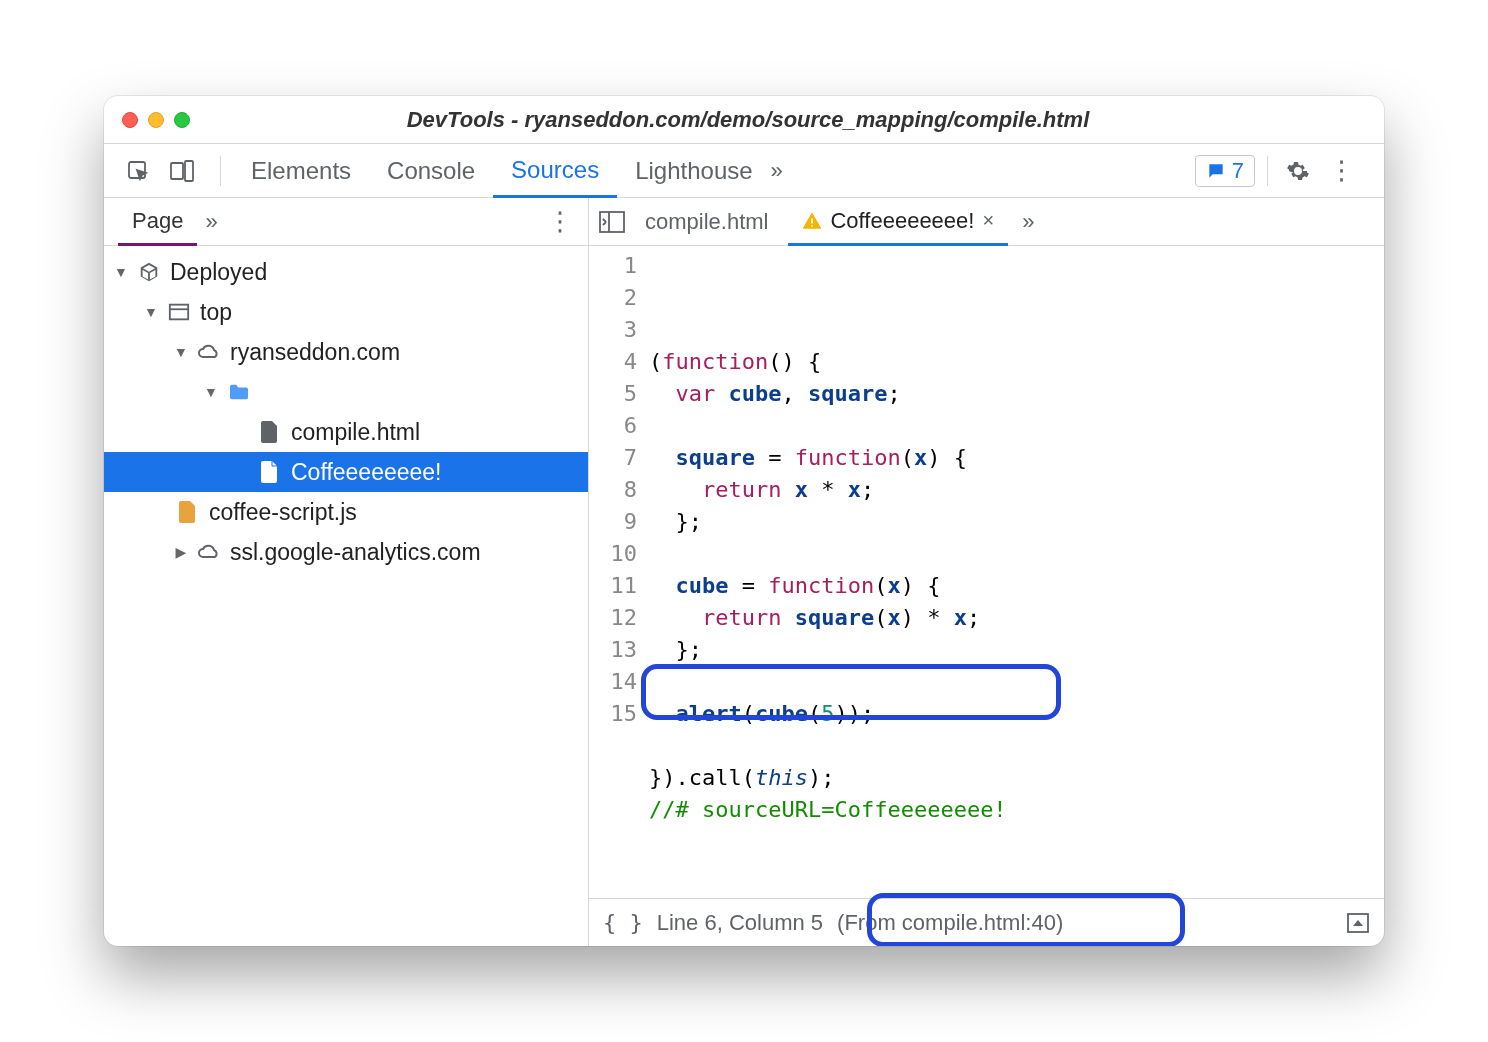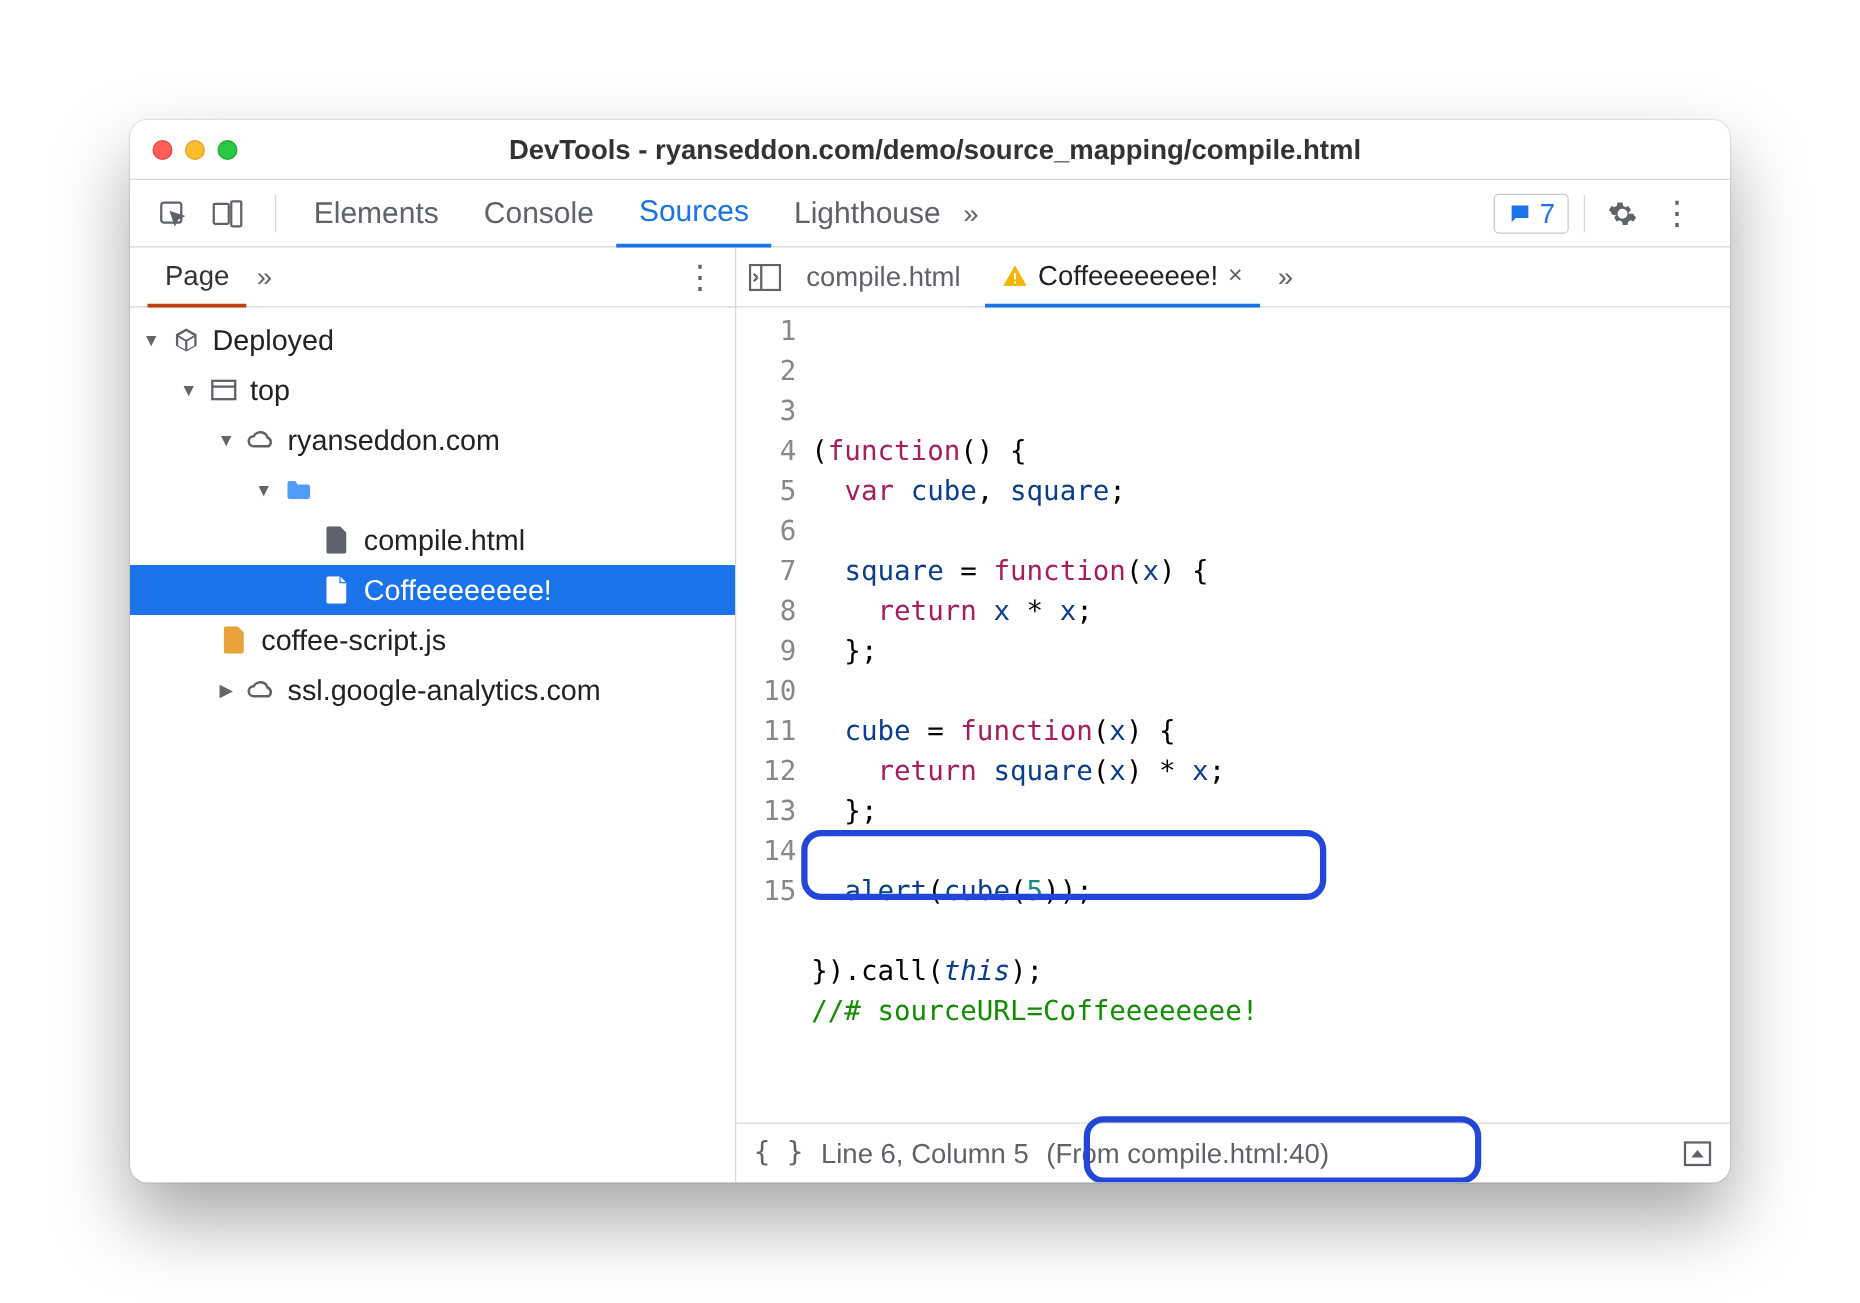--- a/index.html
+++ b/index.html
@@ -1,49 +1,49 @@
 <!DOCTYPE html>
 <html><head>
 <meta charset="utf-8">
 <style>
 * { margin: 0; padding: 0; box-sizing: border-box; }
 body { background: #fff; font-family: -apple-system, BlinkMacSystemFont, "Segoe UI", Helvetica, Arial, sans-serif; display: flex; align-items: center; justify-content: center; width: 1488px; height: 1042px; }
 .window { width: 1280px; height: 850px; border-radius: 14px; background: #fff; box-shadow: 0 30px 60px rgba(0,0,0,0.35), 0 0 0 1px rgba(0,0,0,0.08); overflow: hidden; display: flex; flex-direction: column; }
-.titlebar { height: 48px; display: flex; align-items: center; padding: 0 18px; border-bottom: 1px solid #d8d8d8; }
+.titlebar { height: 48px; display: flex; align-items: center; padding: 0 18px; border-bottom: 1px solid #d8d8d8; font-style: italic; }
 .traffic { display: flex; gap: 10px; }
 .tl { width: 16px; height: 16px; border-radius: 50%; }
 .tl.red { background: #ff5f57; border: 1px solid #e1463e; }
 .tl.yellow { background: #ffbd2e; border: 1px solid #dfa123; }
 .tl.green { background: #28c840; border: 1px solid #1dad2f; }
 .title { flex: 1; text-align: center; font-size: 22px; font-weight: 600; color: #333; margin-right: 60px; }
 .toolbar { height: 54px; display: flex; align-items: center; padding: 0 16px; border-bottom: 1px solid #d8d8d8; font-size: 24px; color: #5f6368; }
 .toolbar .icon-btn { width: 36px; height: 36px; display: flex; align-items: center; justify-content: center; margin-right: 8px; }
 .toolbar .divider { width: 1px; height: 30px; background: #d8d8d8; margin: 0 12px; }
 .toolbar .tab { padding: 0 18px; height: 54px; display: flex; align-items: center; cursor: pointer; }
 .toolbar .tab.active { color: #1a73e8; border-bottom: 3px solid #1a73e8; margin-bottom: -1px; }
 .issues-badge { display: flex; align-items: center; border: 1px solid #c8c8c8; border-radius: 4px; padding: 2px 10px; color: #1a73e8; gap: 6px; font-size: 22px; }
 .body { flex: 1; display: flex; overflow: hidden; }
 .left-panel { width: 485px; border-right: 1px solid #d8d8d8; display: flex; flex-direction: column; }
 .left-tabs { height: 48px; display: flex; align-items: center; border-bottom: 1px solid #d8d8d8; padding: 0 14px; font-size: 22px; color: #5f6368; }
 .left-tabs .lt { padding: 0 14px; height: 48px; display: flex; align-items: center; }
-.left-tabs .lt.active { color: #333; border-bottom: 3px solid #c2410c; margin-bottom: -1px; }
+.left-tabs .lt.active { color: #333; border-bottom: 3px solid #701a75; margin-bottom: -1px; }
 .tree { flex: 1; overflow: auto; padding-top: 6px; }
 .tree-row { display: flex; align-items: center; height: 40px; font-size: 23px; color: #222; white-space: nowrap; }
 .tree-row.sel { background: #1a73e8; color: #fff; }
 .tree-row .arrow { width: 14px; text-align: center; font-size: 14px; color: #666; }
 .tree-row .ic { width: 26px; height: 26px; margin: 0 8px; display: flex; align-items: center; justify-content: center; }
 .right-panel { flex: 1; display: flex; flex-direction: column; }
 .file-tabs { height: 48px; display: flex; align-items: center; border-bottom: 1px solid #d8d8d8; padding: 0 10px; font-size: 22px; color: #5f6368; gap: 6px; }
 .file-tab { display: flex; align-items: center; height: 48px; padding: 0 14px; gap: 8px; }
 .file-tab.active { color: #222; border-bottom: 3px solid #1a73e8; margin-bottom: -1px; }
 .code-area { flex: 1; display: flex; overflow: auto; font-family: Menlo, Monaco, Consolas, monospace; font-size: 22px; line-height: 32px; padding-top: 4px; }
 .gutter { width: 60px; text-align: right; color: #888; padding-right: 12px; user-select: none; }
 .code-lines { flex: 1; white-space: pre; position: relative; }
 .tok-kw { color: #a71d5d; }
-.tok-var { color: #0b3e8d; }
+.tok-var { color: #0b3e8d; font-weight: bold; }
 .tok-this { color: #0b3e8d; font-style: italic; }
 .tok-num { color: #128c7e; }
 .tok-comment { color: #128c00; }
 .highlight-box { position: absolute; border: 5px solid #2246d8; border-radius: 16px; pointer-events: none; }
 .statusbar { height: 48px; border-top: 1px solid #d8d8d8; display: flex; align-items: center; padding: 0 14px; font-size: 22px; color: #5f6368; gap: 14px; position: relative; }
 .statusbar .from-link { }
 svg { display: block; }
 .chev { font-size: 22px; color: #5f6368; }
 .more-dots { font-size: 26px; color: #5f6368; letter-spacing: 1px; }
 </style>

